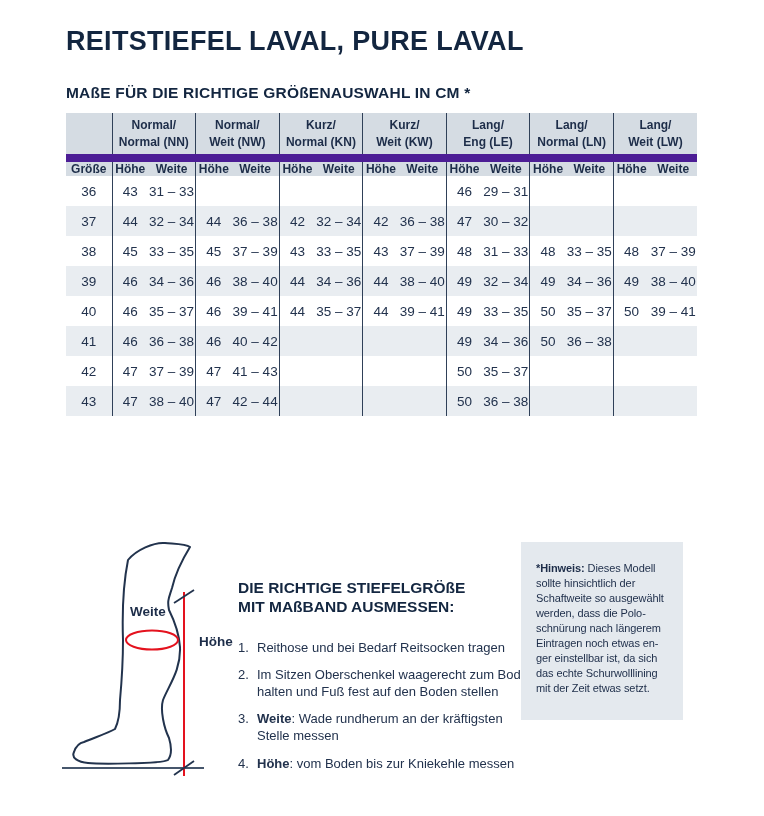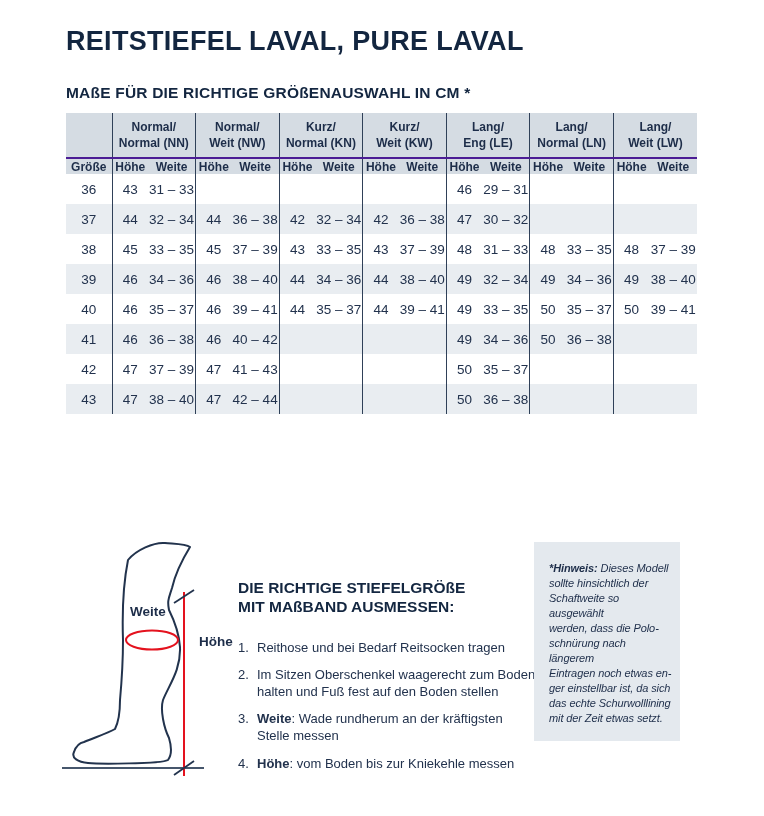--- a/index.html
+++ b/index.html
@@ -12,40 +12,40 @@
   .subtitle { position:absolute; left:66px; top:84px; font-size:15.5px; font-weight:bold;
               letter-spacing:.2px; color:#132640; }
 
   
   .table-wrap { position:absolute; left:66px; top:113px; }
   table { border-collapse:collapse; table-layout:fixed; width:631px; }
   col.col-size { width:46px; }
   col.col-h { width:36px; }
   col.col-w { width:47.5px; }
   th { background:#d5dce3; color:#1d2d49; font-weight:bold; font-size:12px; }
-  tr.group-header th { height:45px; border-bottom:2px solid #4c1d95; line-height:1.35; }
+  tr.group-header th { height:45px; border-bottom:8px solid #4c1d95; line-height:1.35; }
   tr.sub-header th { height:16px;margin-top:31px; }
   tbody td { height:30px; font-size:13.5px; color:#22324d; text-align:center; }
   tbody tr.stripe td { background:#e9edf1; }
   .group-start { border-left:1px solid #2f4058; }
   th, td { text-align:center; vertical-align:middle; }
 
   
   .diagram { position:absolute; left:58px; top:530px; }
 
   .instructions { position:absolute; left:238px; top:538px; width:300px; color:#1d2d49; }
   .instructions .heading { font-size:15.5px; font-weight:bold; line-height:1.25; color:#132640;margin-top:40px; }
   .steps { margin-top:22px; }
   .step { display:grid; grid-template-columns:19px 1fr; font-size:13px; line-height:1.32;
           margin-bottom:10px; color:#22324d; }
   .step .num { }
   .step .bold { font-weight:bold; }
 
-  .hint-box { position:absolute; left:534px; top:542px; width:146px; min-height:178px;
-              background:#e4e9ee; padding:19px 8px 16px 15px;font-style:italic; }
+  .hint-box { position:absolute; left:521px; top:542px; width:162px; min-height:178px;
+              background:#e4e9ee; padding:19px 8px 16px 15px; }
   .hint-text { font-size:11px; line-height:1.36; letter-spacing:-.1px; color:#1d2d49;
                white-space:pre-line; }
   .hint-text .bold { font-weight:bold; }
 </style>
 </head>
 <body>
 
 <div class="canvas">
 
   <h1 class="title">REITSTIEFEL LAVAL, PURE LAVAL</h1>

